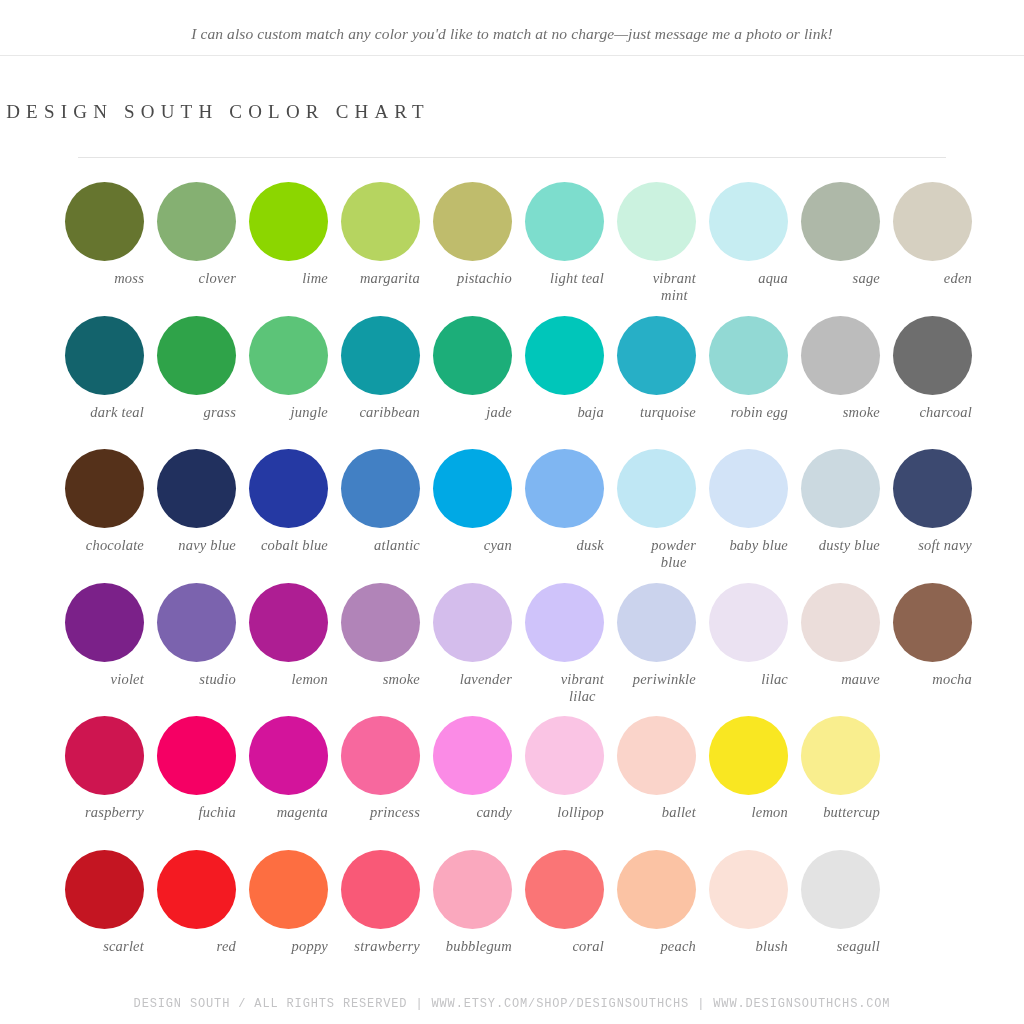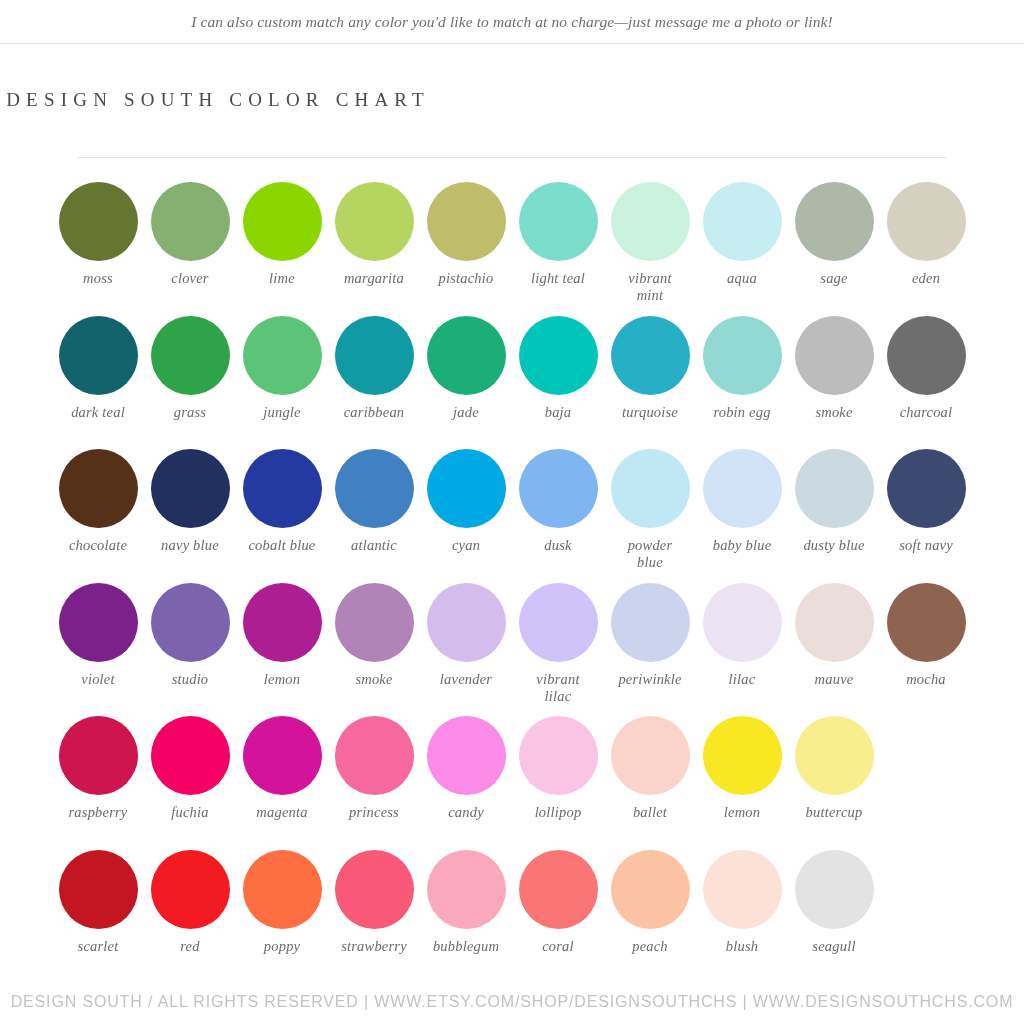--- a/index.html
+++ b/index.html
@@ -18,20 +18,21 @@
   
   #top-banner {
     height: 44px;
     width: 100%;
     box-sizing: border-box;
     display: flex;
     align-items: center;
     justify-content: center;
     border-bottom: 1px solid #e8e8e8;
     background: #ffffff;
+    margin-top: 12px;
   }
   #top-banner-text {
     font-family: "Liberation Serif", "DejaVu Serif", serif;
     font-style: italic;
     font-size: 15.5px;
     color: #6e6e6e;
     letter-spacing: 0.1px;
     white-space: nowrap;
   }
 
@@ -66,21 +67,21 @@
   }
   .swatch-row {
     display: flex;
     flex-direction: row;
     height: 133.5px;
   }
   .swatch-cell {
     width: 92px;
     display: flex;
     flex-direction: column;
-    align-items: center;
+    align-items: flex-end;
   }
   .swatch-circle {
     width: 79px;
     height: 79px;
     border-radius: 50%;
     flex: 0 0 auto;
   }
   .swatch-label {
     margin-top: 9px;
     font-family: "Liberation Serif", "DejaVu Serif", serif;
@@ -95,22 +96,22 @@
 
   
   #footer {
     position: absolute;
     left: 0;
     top: 993px;
     width: 100%;
     text-align: center;
   }
   #footer-text {
-    font-family: Liberation Sans, sans-serif;
-    font-size: 16px;
+    font-family: Liberation Mono, monospace;
+    font-size: 12px;
     color: #c3c3c5;
     letter-spacing: 0.85px;
   }
 </style>
 </head>
 <body>
 
 <div id="top-banner">
   <span id="top-banner-text">I can also custom match any color you'd like to match at no charge—just message me a photo or link!</span>
 </div>

